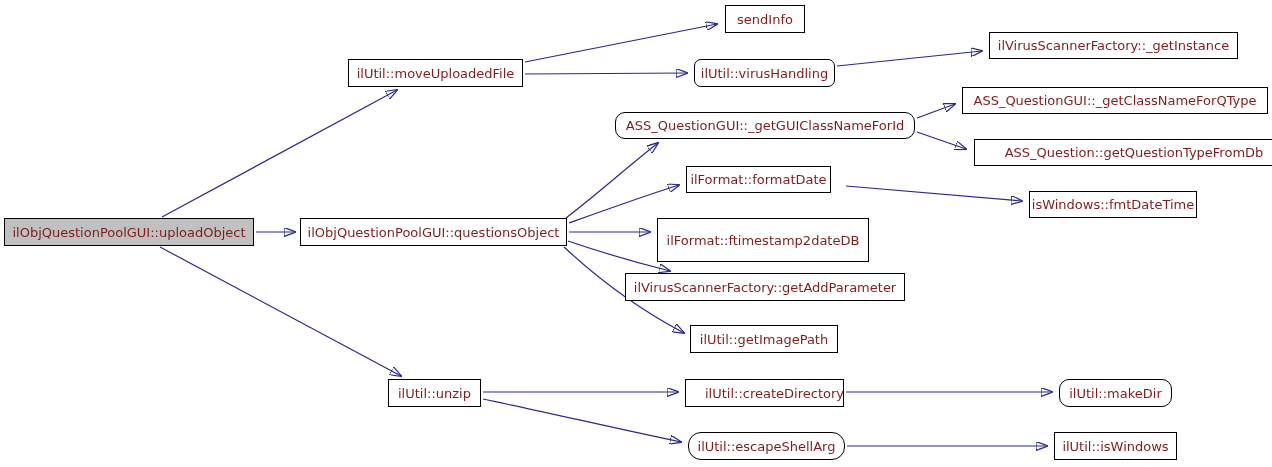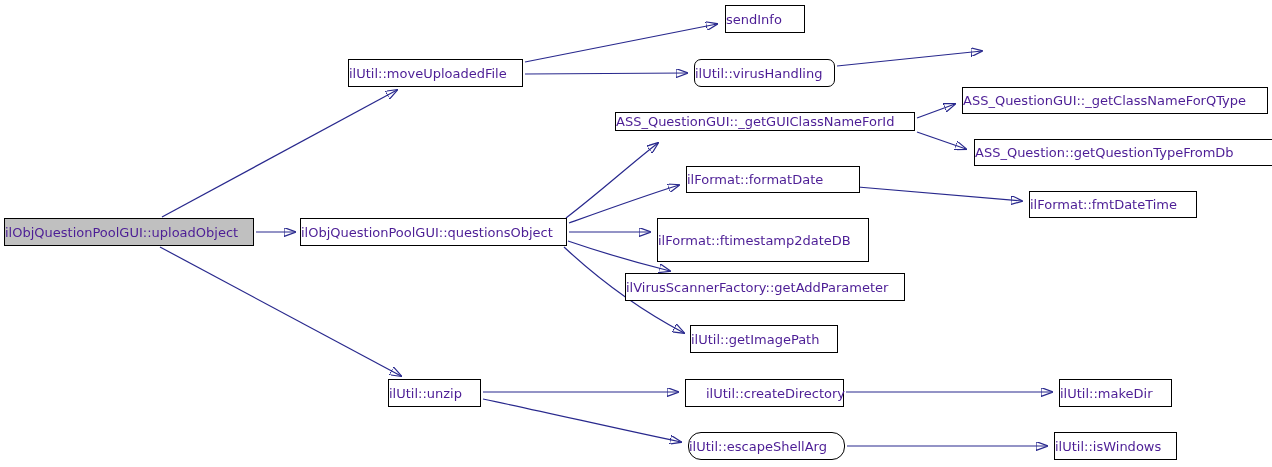--- a/index.html
+++ b/index.html
@@ -27,22 +27,23 @@
     stroke: #28288d;
     stroke-width: 1.2;
   }
   .node {
     position: absolute;
     box-sizing: border-box;
     background: #ffffff;
     border: 1px solid #000000;
     display: flex;
     align-items: center;
+    justify-content: center;
     font-size: 13px;
-    color: #4c1d95;
+    color: #7f1d1d;
     white-space: nowrap;
     cursor: pointer;
   }
   .node.root {
     background: #c0c0c0;
     cursor: default;
   }
 </style>
 </head>
 <body>
@@ -84,39 +85,42 @@
   </div>
 
   <div class="node" style="left:725px; top:5px; width:80px; height:28px;">
     <span>sendInfo</span>
   </div>
 
   <div class="node" style="left:694px; top:59px; width:141px; height:28px;border-radius:7px;">
     <span>ilUtil::virusHandling</span>
   </div>
 
+  <div class="node" style="left:989px; top:32px; width:249px; height:27px;">
+    <span>ilVirusScannerFactory::_getInstance</span>
+  </div>
 
-  <div class="node" style="left:615px; top:112px; width:300px; height:19px;">
+  <div class="node" style="left:615px; top:112px; width:300px; height:27px;border-radius:10px;">
     <span>ASS_QuestionGUI::_getGUIClassNameForId</span>
   </div>
 
   <div class="node" style="left:962px; top:87px; width:306px; height:27px;">
     <span>ASS_QuestionGUI::_getClassNameForQType</span>
   </div>
 
   <div class="node" style="left:974px; top:139px; width:320px; height:27px;">
     <span>ASS_Question::getQuestionTypeFromDb</span>
   </div>
 
-  <div class="node" style="left:686px; top:166px; width:174px; height:27px;">
+  <div class="node" style="left:686px; top:166px; width:145px; height:27px;">
     <span>ilFormat::formatDate</span>
   </div>
 
   <div class="node" style="left:1029px; top:191px; width:168px; height:27px;">
-    <span>ilFormat::fmtDateTime</span>
+    <span>isWindows::fmtDateTime</span>
   </div>
 
   <div class="node" style="left:300px; top:218px; width:267px; height:28px;">
     <span>ilObjQuestionPoolGUI::questionsObject</span>
   </div>
 
   <div class="node" style="left:657px; top:218px; width:212px; height:44px;">
     <span>ilFormat::ftimestamp2dateDB</span>
   </div>
 
@@ -129,21 +133,21 @@
   </div>
 
   <div class="node" style="left:388px; top:379px; width:93px; height:28px;">
     <span>ilUtil::unzip</span>
   </div>
 
   <div class="node" style="left:685px; top:379px; width:159px; height:28px;padding-left:20px;">
     <span>ilUtil::createDirectory</span>
   </div>
 
-  <div class="node" style="left:1059px; top:379px; width:113px; height:28px;">
+  <div class="node" style="left:1059px; top:379px; width:113px; height:28px;border-radius:10px;">
     <span>ilUtil::makeDir</span>
   </div>
 
   <div class="node" style="left:688px; top:432px; width:157px; height:28px;border-radius:13px;">
     <span>ilUtil::escapeShellArg</span>
   </div>
 
   <div class="node" style="left:1054px; top:432px; width:123px; height:28px;">
     <span>ilUtil::isWindows</span>
   </div>

